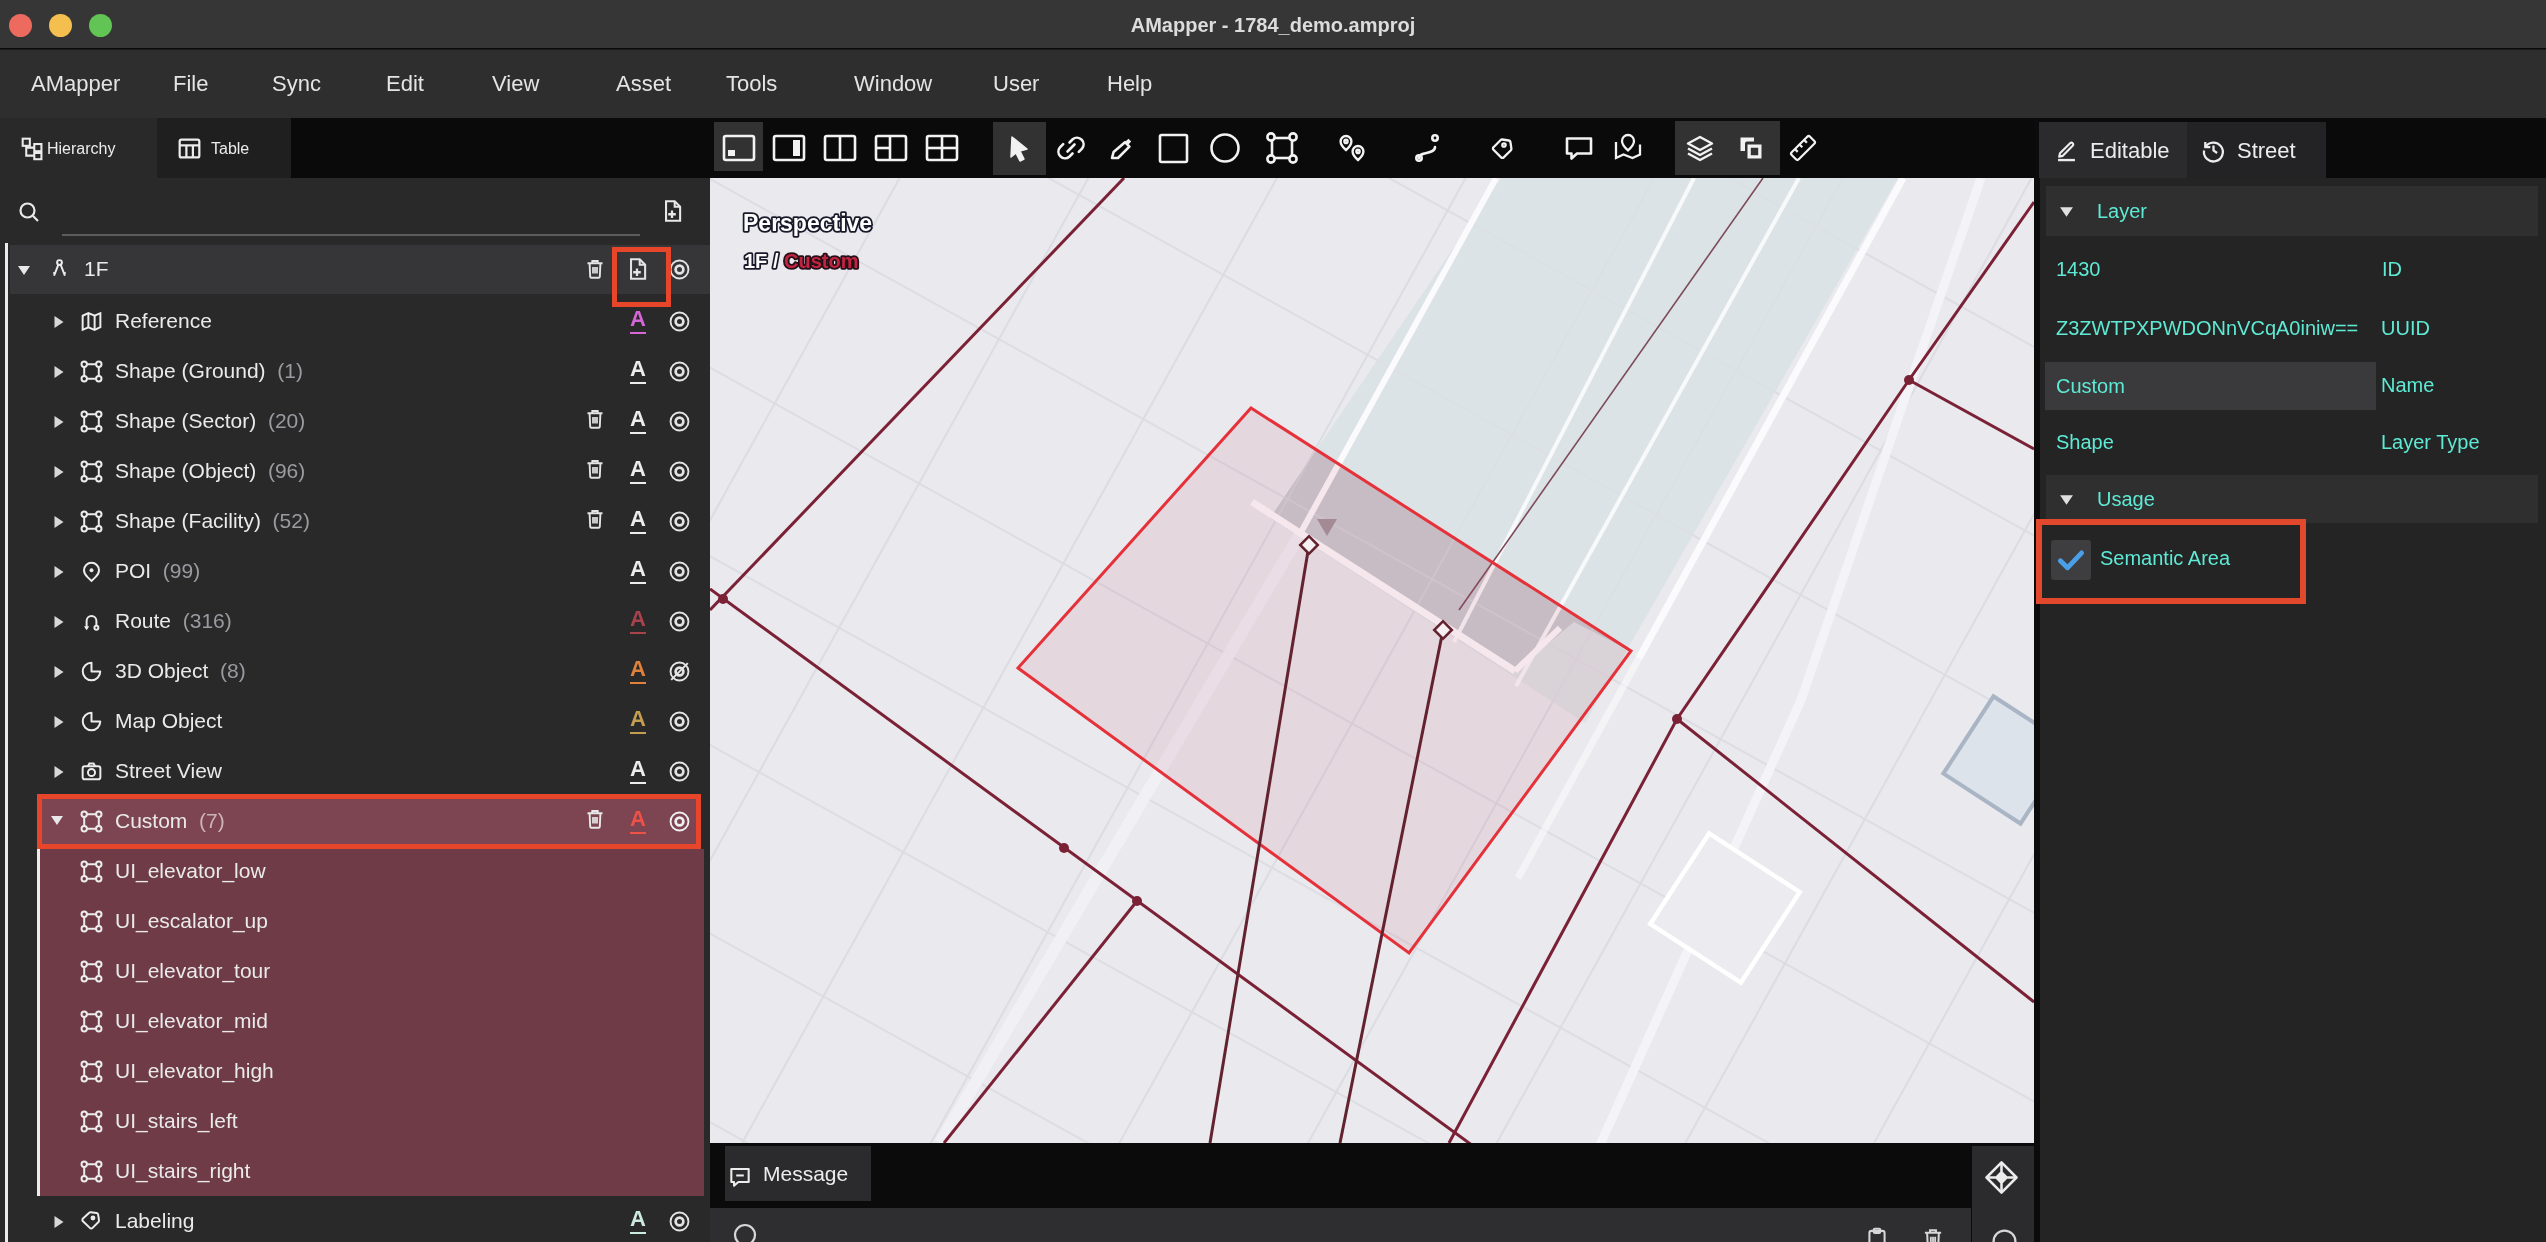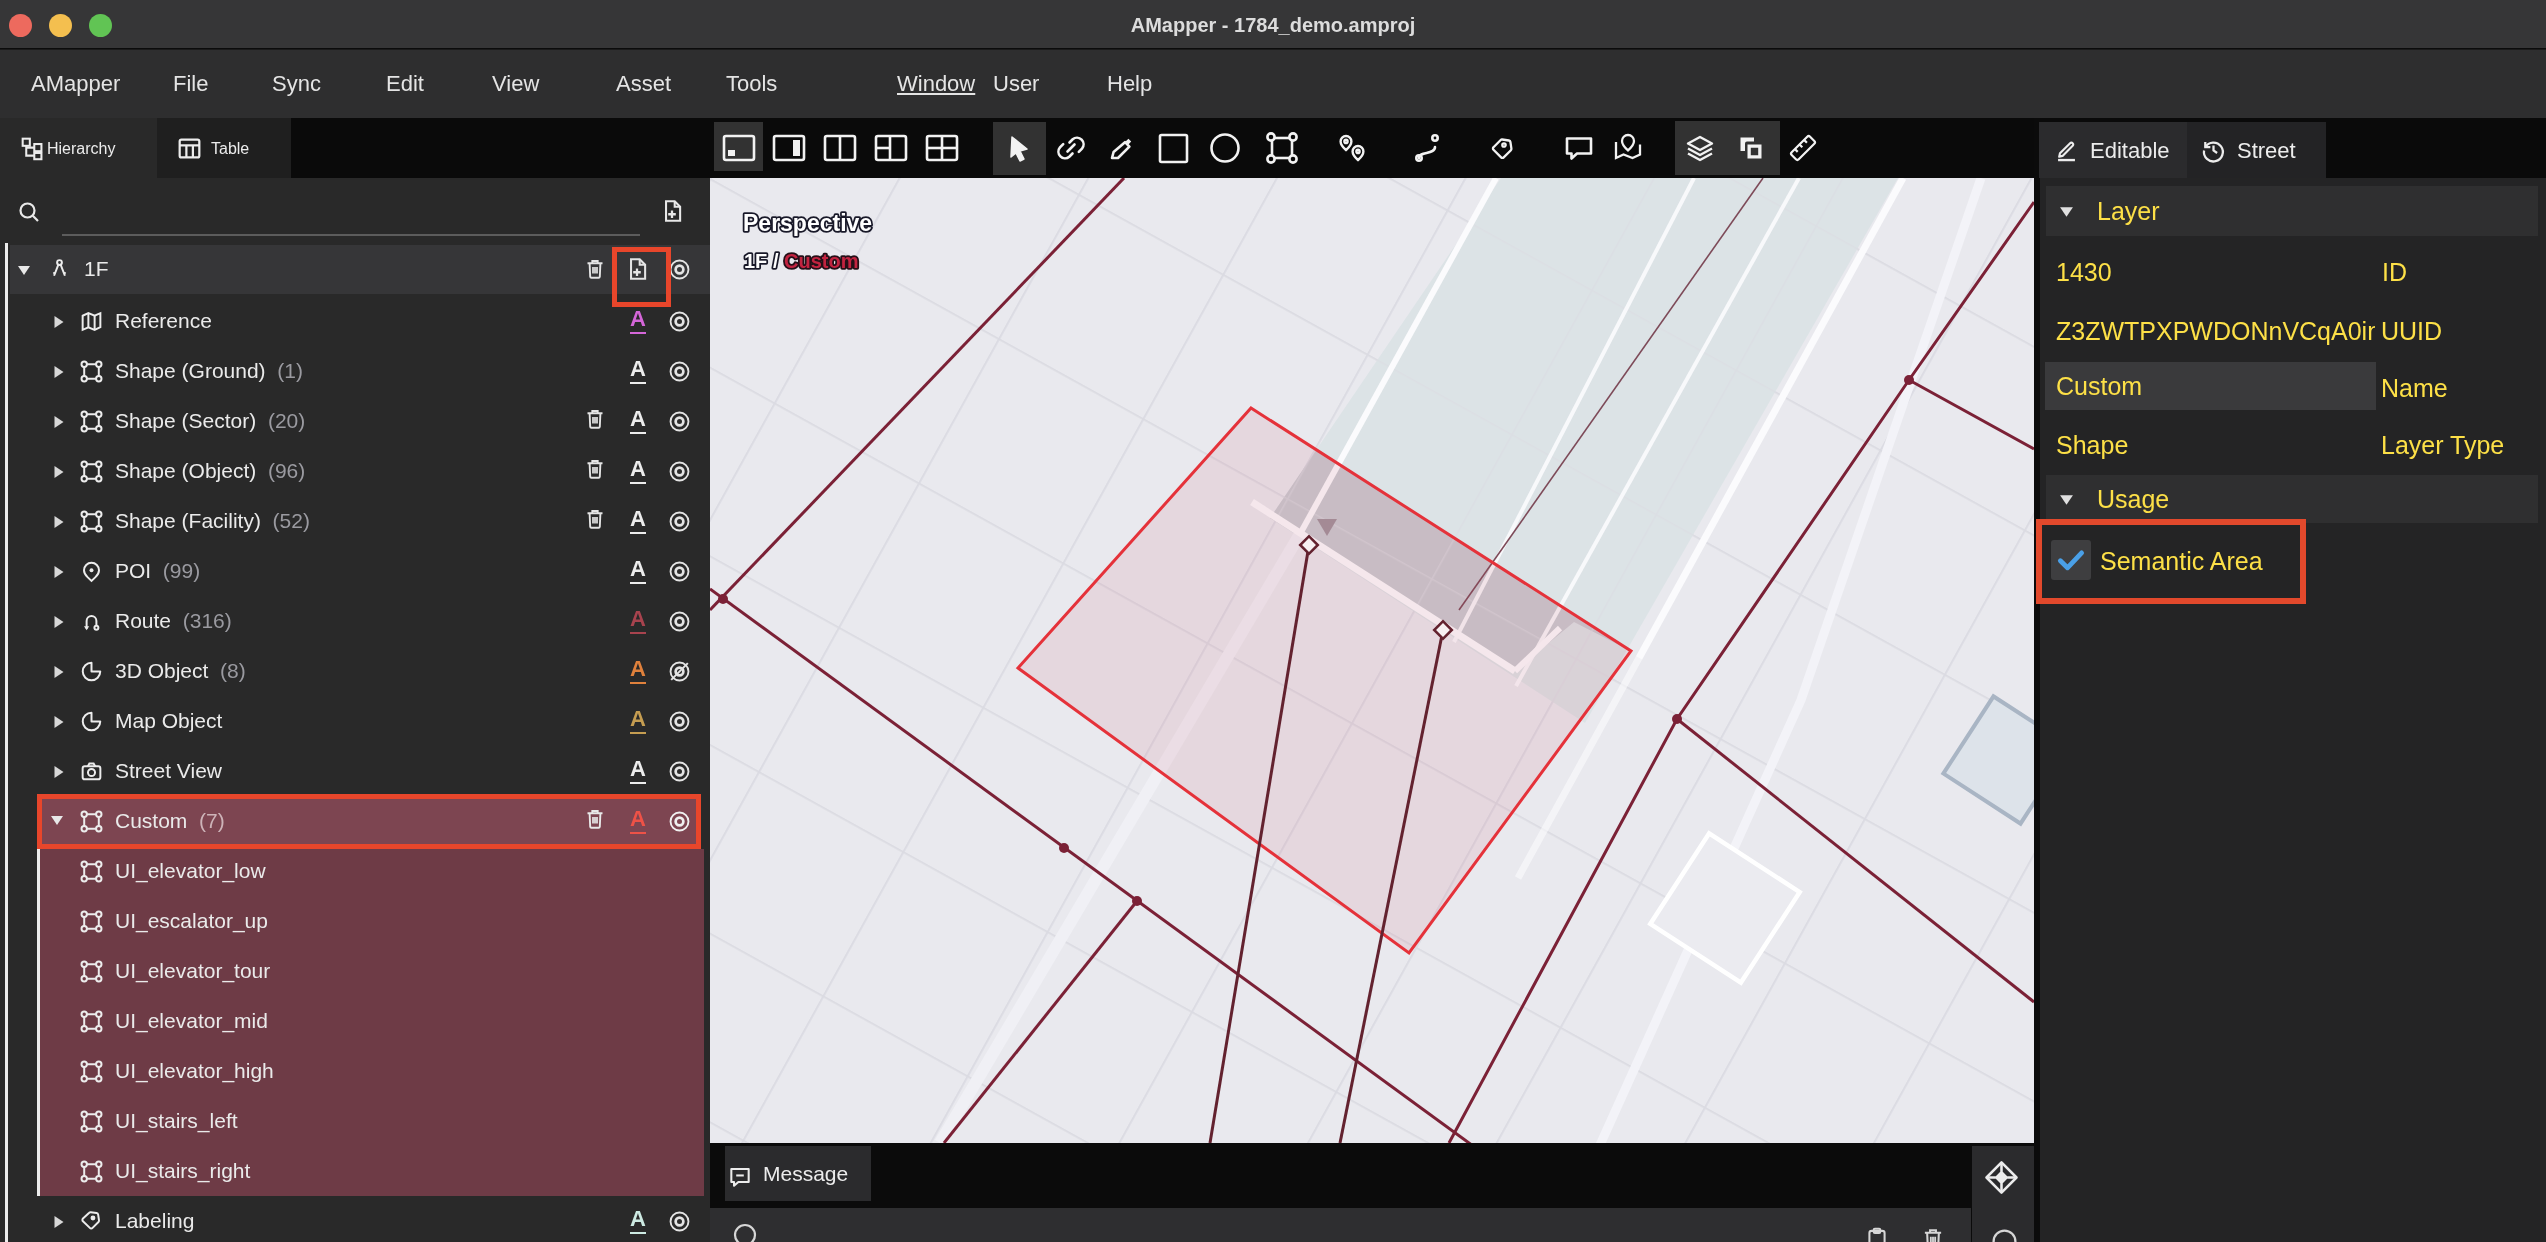--- a/index.html
+++ b/index.html
@@ -15,21 +15,21 @@
 .tabtxt{color:#ececec;font-size:16px;}
 
 #leftpanel{left:0;top:178px;width:710px;height:1064px;background:#292929;overflow:hidden;}
 .row{position:absolute;left:0;width:710px;height:50px;}
 .rowtext{position:absolute;font-size:21px;color:#eaeaea;top:50%;transform:translateY(-50%);white-space:nowrap;}
 .count{color:#9a9aa0;}
 .aicon{position:absolute;top:50%;transform:translateY(-50%);font-size:22px;font-weight:bold;line-height:1;text-align:center;}
 .aicon span{display:inline-block;padding-bottom:2px;border-bottom:2.5px solid;}
 
 #rightpanel{left:2040px;top:178px;width:506px;height:1064px;background:#242425;}
-.rp-label{position:absolute;font-size:25px;color:#fde047;white-space:nowrap;}
+.rp-label{position:absolute;font-size:20px;color:#5eead4;white-space:nowrap;}
 .rp-head{position:absolute;left:6px;width:492px;height:50px;background:#2f2f30;}
 
 #bottombar{left:710px;top:1143px;width:1324px;height:99px;background:#0b0b0b;}
 svg{display:block}
 .icon{position:absolute;}
 </style>
 </head><body>
 
 <div class="abs" id="titlebar"></div>
 <div class="abs" id="titletext">AMapper - 1784_demo.amproj</div>
@@ -38,21 +38,21 @@
 <div class="abs tl" style="left:89px;background:#61c454;"></div>
 
 <div class="abs" id="menubar"></div>
 <div class="abs menu" style="left:31px;">AMapper</div>
 <div class="abs menu" style="left:173px;">File</div>
 <div class="abs menu" style="left:272px;">Sync</div>
 <div class="abs menu" style="left:386px;">Edit</div>
 <div class="abs menu" style="left:492px;">View</div>
 <div class="abs menu" style="left:616px;">Asset</div>
 <div class="abs menu" style="left:726px;">Tools</div>
-<div class="abs menu" style="left:897px;text-decoration:underline;">Window</div>
+<div class="abs menu" style="left:854px;">Window</div>
 <div class="abs menu" style="left:993px;">User</div>
 <div class="abs menu" style="left:1107px;">Help</div>
 
 <div class="abs" id="toolstrip"></div>
 <div class="abs" style="left:0;top:118px;width:157px;height:60px;background:#292929;"></div>
 <div class="abs" style="left:157px;top:118px;width:134px;height:60px;background:#1f1f1f;"></div>
 <div class="abs tabtxt" style="left:47px;top:118px;height:60px;line-height:61px;">Hierarchy</div>
 <div class="abs tabtxt" style="left:211px;top:118px;height:60px;line-height:61px;">Table</div>
 <div class="abs" style="left:714px;top:122px;width:49px;height:49px;background:#323232;"></div>
 <div class="abs" style="left:993px;top:122px;width:53px;height:53px;background:#323232;"></div>

